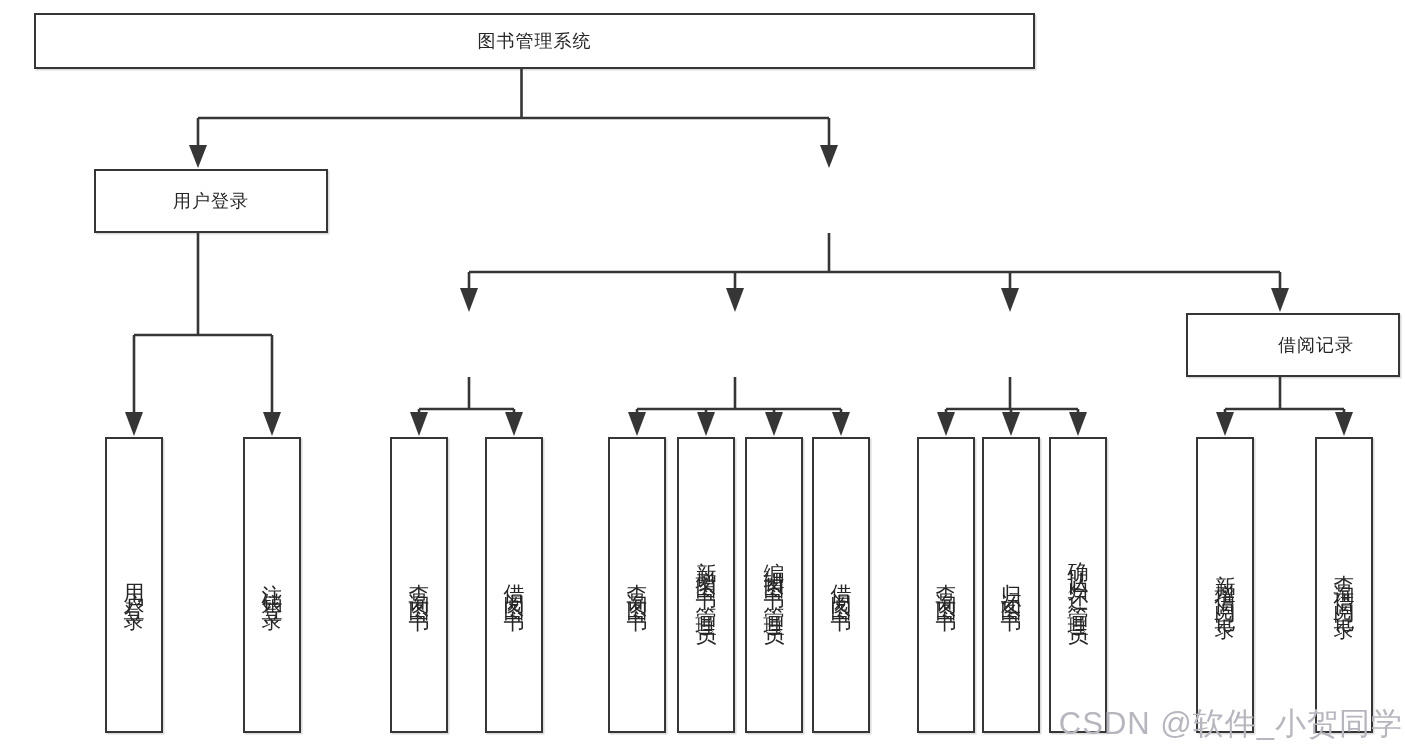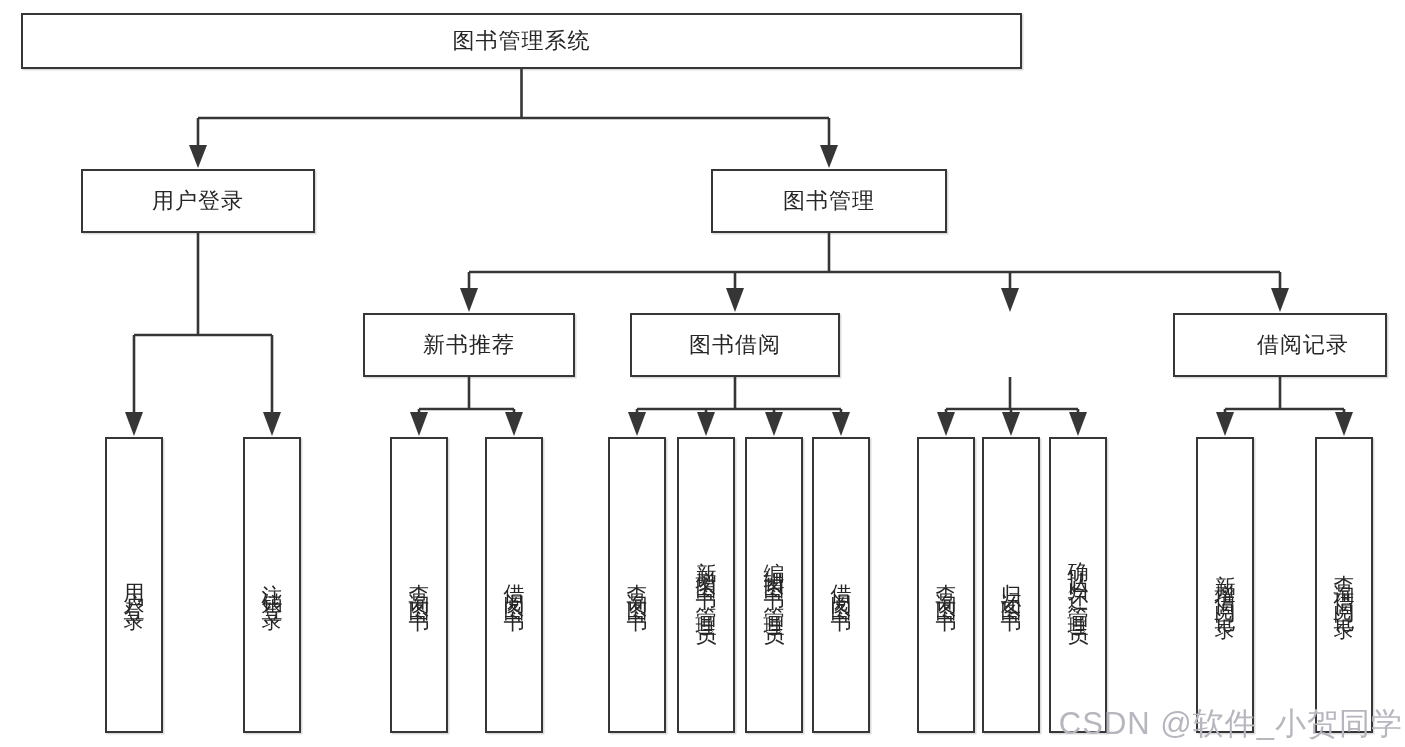--- a/index.html
+++ b/index.html
@@ -40,21 +40,21 @@
     position: absolute;
     box-sizing: border-box;
     border: 2.6px solid var(--line);
     background: var(--background);
     display: flex;
     align-items: center;
     justify-content: center;
     color: var(--text);
     box-shadow: 1.5px 1.5px 0 rgba(60,60,60,0.18);
   }
-  .node.h { font-size: 22px; letter-spacing: 1px; }
+  .node.h { font-size: 18px; letter-spacing: 1px; margin-left: 13px; }
   .node.leaf {
     width: 58px;
     height: 296px;
     top: 437px;
     font-size: 21px;
   }
   .node.leaf .v-label {
     writing-mode: vertical-rl;
     text-orientation: mixed;
     letter-spacing: 9px;
@@ -130,30 +130,21 @@
       <polygon points="1335,412 1353,412 1344,436"></polygon>
   </svg>
 
   <div class="node h" style="left:21px; top:13px; width:1001px; height:56px;">
     <span>图书管理系统</span>
   </div>
 
   <div class="node h" style="left:81px; top:169px; width:234px; height:64px;">
     <span>用户登录</span>
   </div>
-  <div class="node h" style="left:711px; top:169px; width:236px; height:64px;">
-    <span>图书管理</span>
-  </div>
 
-  <div class="node h" style="left:363px; top:313px; width:212px; height:64px;">
-    <span>新书推荐</span>
-  </div>
-  <div class="node h" style="left:630px; top:313px; width:210px; height:64px;">
-    <span>图书借阅</span>
-  </div>
   <div class="node h" style="left:1173px; top:313px; width:214px; height:64px;padding-left:46px;">
     <span>借阅记录</span>
   </div>
 
   <div class="node leaf" style="left:105px;">
     <span class="v-label">用户登录</span>
   </div>
   <div class="node leaf" style="left:243px;">
     <span class="v-label">注销登录</span>
   </div>

